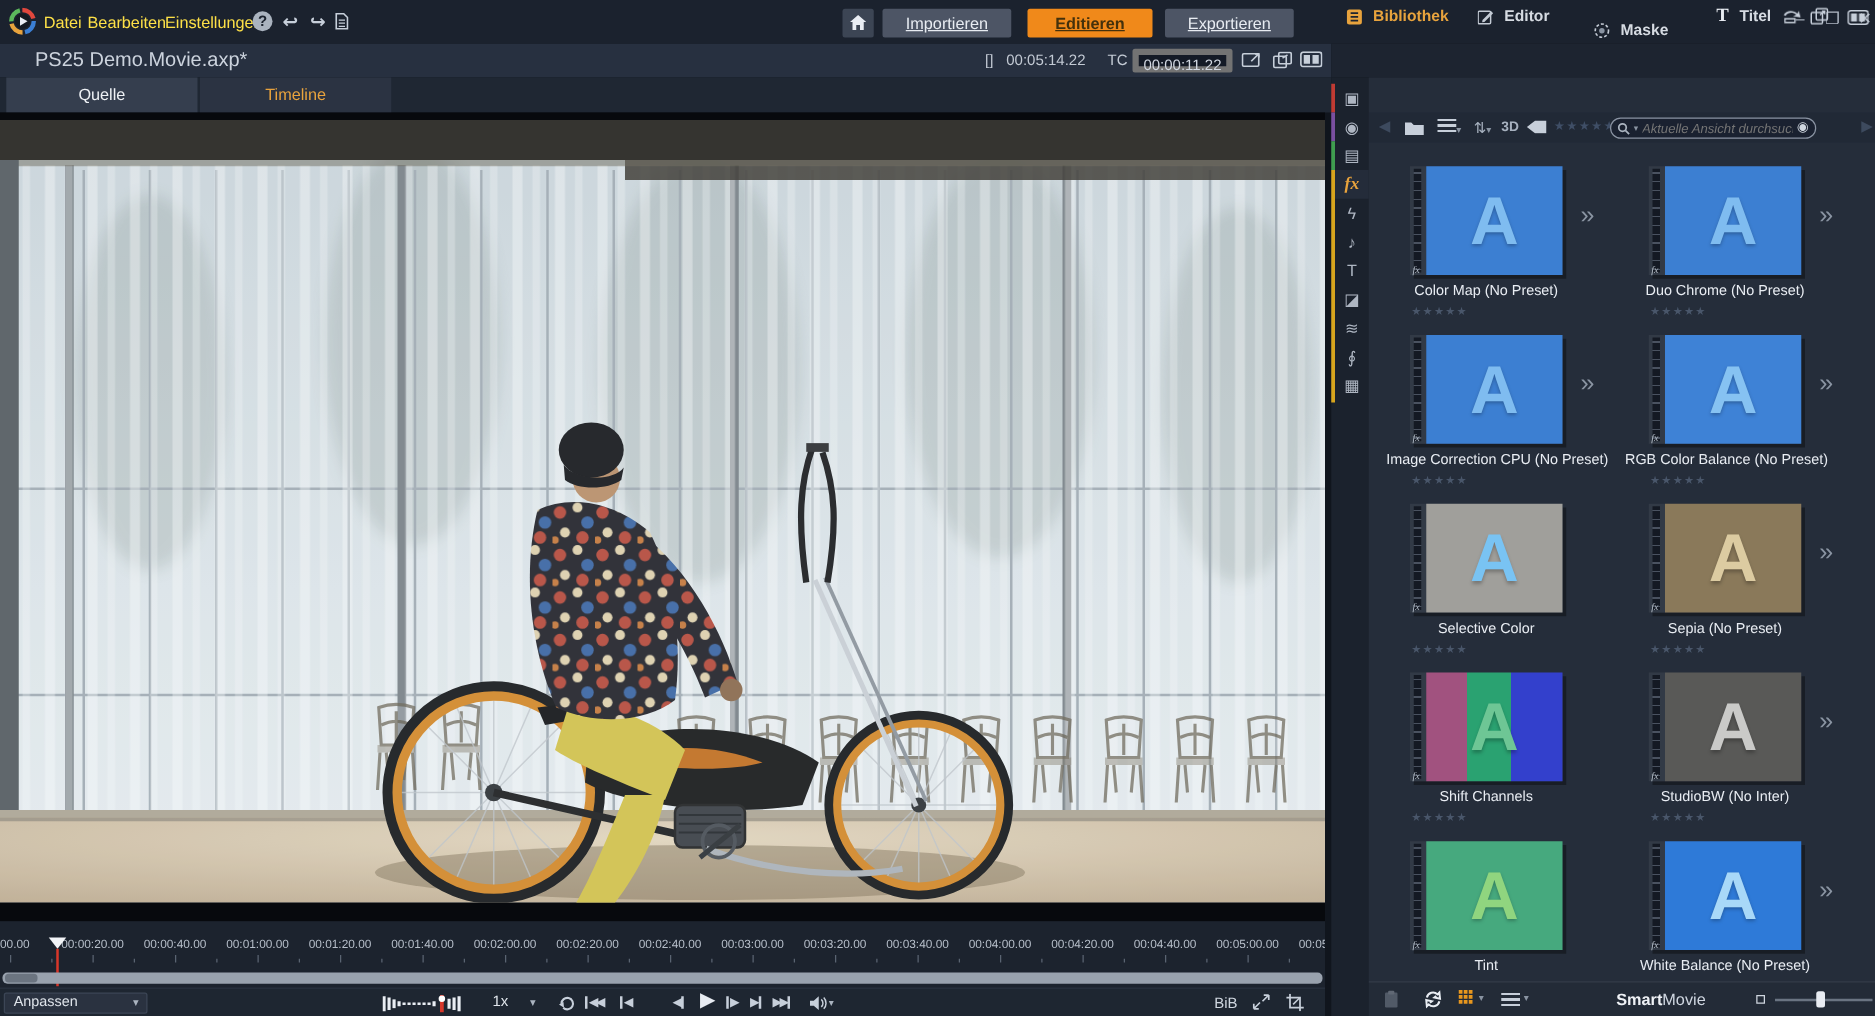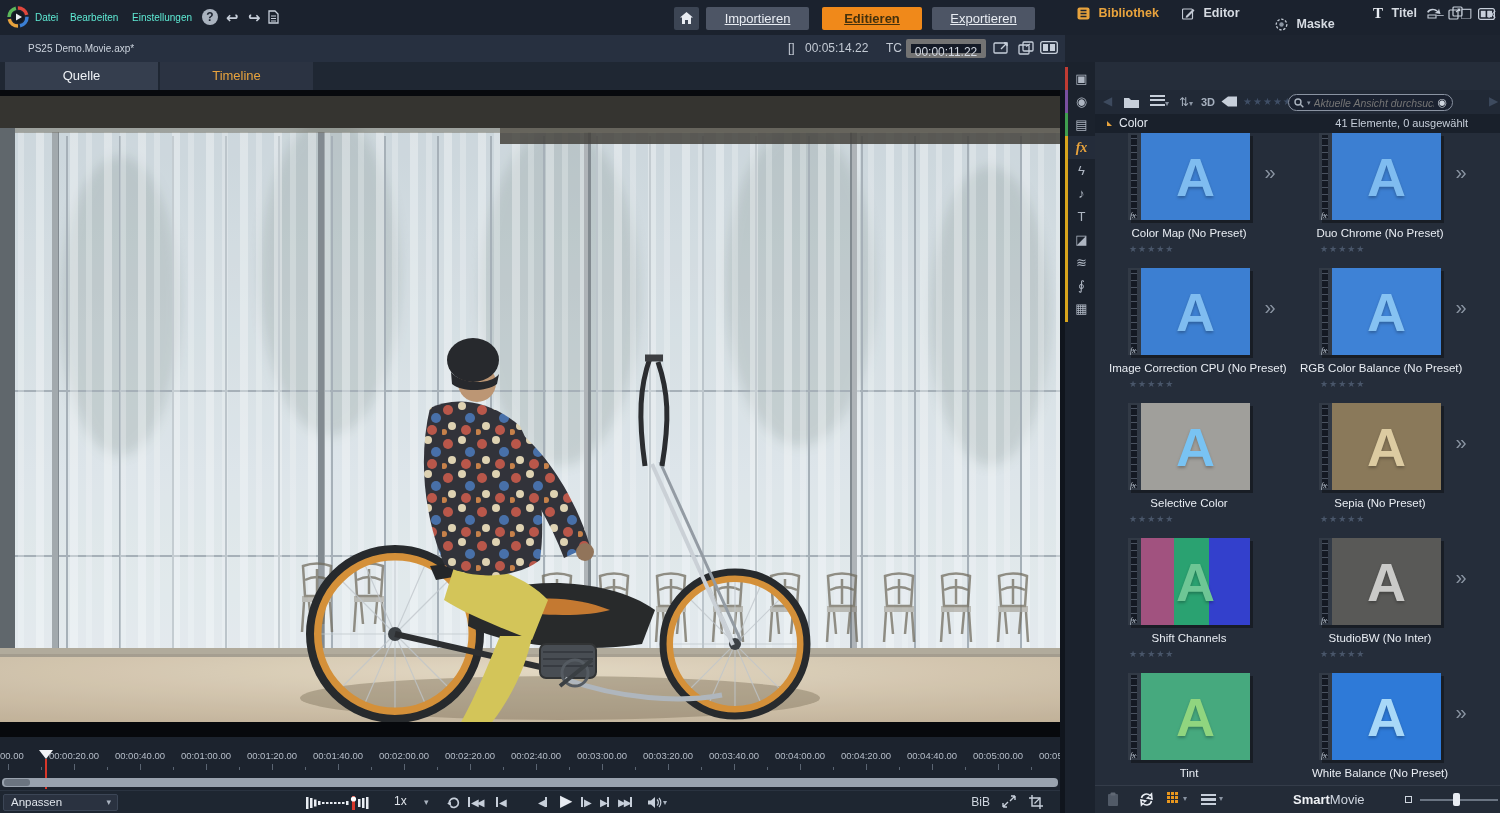--- a/index.html
+++ b/index.html
@@ -4,36 +4,36 @@
 <style>
   * { margin:0; padding:0; box-sizing:border-box; }
   html,body { width:1500px; height:813px; overflow:hidden; background:#10151d;
     font-family:"Liberation Sans","DejaVu Sans",sans-serif; }
   .abs { position:absolute; }
   svg { display:block; }
 
   
   #topbar { left:0; top:0; width:1500px; height:35px; background:#1b222e; }
   #logo { left:7px; top:6px; width:22px; height:22px; cursor:pointer; }
-  .menu-item { top:0; height:35px; line-height:35px; color:#5eead4; font-size:10px; cursor:default; }
+  .menu-item { top:0; height:35px; line-height:35px; color:#fde047; font-size:13px; cursor:default; }
   .tb-ic { top:9px; color:#c7cfda; font-size:15px; line-height:17px; cursor:pointer; }
   #help-ic { left:202px; top:9px; width:16px; height:16px; border-radius:50%; background:#aab3bf;
     color:#1b222e; font-size:12px; font-weight:bold; text-align:center; line-height:16px; }
   .navbtn { top:7px; height:23px; line-height:23px; text-align:center; font-size:13px;
     color:#e8ecf2; background:#4d5565; border-radius:2px; cursor:pointer;text-decoration:underline; }
   #btn-home { left:674px; width:25px; background:#3c4554; }
   #btn-home svg { margin:5px auto 0; }
   #btn-import { left:706px; width:103px; }
   #btn-edit { left:822px; width:100px; background:#f0891a; color:#44310c; font-weight:bold; }
   #btn-export { left:932px; width:103px; }
   .winctl { top:6px; width:20px; height:18px; color:#aeb6c2; font-size:13px; text-align:center; line-height:18px; cursor:pointer; }
 
   
   #projectbar { left:0; top:35px; width:1065px; height:27px; background:#273040; }
-  #proj-title { left:28px; top:0; height:31px; line-height:27px; font-size:10px; color:#ccd3dd; }
+  #proj-title { left:28px; top:0; height:31px; line-height:27px; font-size:16px; color:#ccd3dd; }
   .tc-text { top:0; height:27px; line-height:27px; font-size:12px; color:#c3cad4; }
   #tc-box { left:906px; top:4px; width:80px; height:19px; background:#141a26; border:5px solid #737373;
     border-radius:2px; color:#d2d8e2; font-size:12px; text-align:center; line-height:17px; }
   .pb-ic { top:6px; cursor:pointer; }
 
   
   #paneltabs { left:1065px; top:35px; width:435px; height:27px; background:#1d2430; }
   .ptab { top:0; height:27px; line-height:27px; font-size:12.5px; color:#d6dbe2; cursor:pointer; }
   .ptab .lbl { vertical-align:top;font-weight:bold; }
   .ptab svg, .ptab .ticon { vertical-align:middle; margin-right:5px; }
@@ -539,25 +539,20 @@
           <circle cx="4" cy="4" r="3" fill="none" stroke="#aab3bf" stroke-width="1.4"></circle>
           <path d="M6.3 6.3 L9.3 9.3" stroke="#aab3bf" stroke-width="1.4"></path>
         </svg>
         <span style="font-size:7px;color:#8a94a2">▾</span>
         <input placeholder="Aktuelle Ansicht durchsuchen" style="">
         <span id="clear-ic">◉</span>
       </div>
       <span class="abs lt-ic" style="left:394px;color:#3d4a5e">▶</span>
     </div>
 
-    <div id="sectionhdr" class="abs">
-      <div id="sec-tri" class="abs"></div>
-      <span id="sec-name" class="abs">Color</span>
-      <span id="sec-count" class="abs">41 Elemente, 0 ausgewählt</span>
-    </div>
 
     <div id="effects-grid" class="abs">
         <div class="fx-cell" style="left: 30px; top: 71px;">
     <div class="thumb">
       <div class="strip"></div>
       <div class="img" style="background: rgb(60, 127, 210);">
               <span class="letter" style="color: rgb(127, 188, 240);">A</span>
             </div>
       <span class="fxbadge">fx</span>
     </div>

